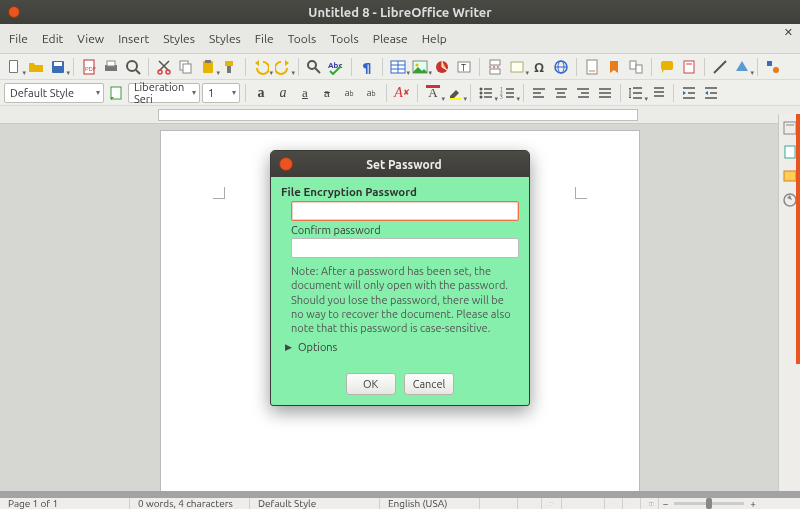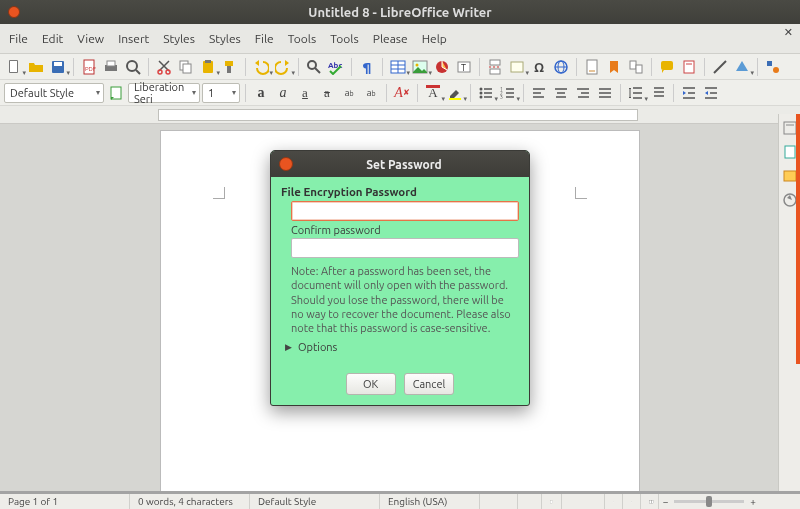--- a/index.html
+++ b/index.html
@@ -135,21 +135,21 @@
     width: 4px; height: 250px;
     background: #e95420;
     position:absolute; right:0; top:0;
   }
   .sidebar .sbtn { width:16px; height:16px; font-size:13px; }
   
   .statusbar {
     position: absolute; bottom: 0; left:0; right:0;
     height: 18px;
     background: #eeede9;
-    border-top: 3px solid #a3a3a3;
+    border-top: 7px solid #a3a3a3;
     display: flex;
     font-size: 10px;
     color: #444;
   }
   .statusbar .cell {
     padding: 0 8px;
     border-right: 1px solid #d0d0cc;
     height: 100%;
     display:flex; align-items:center;
   }

